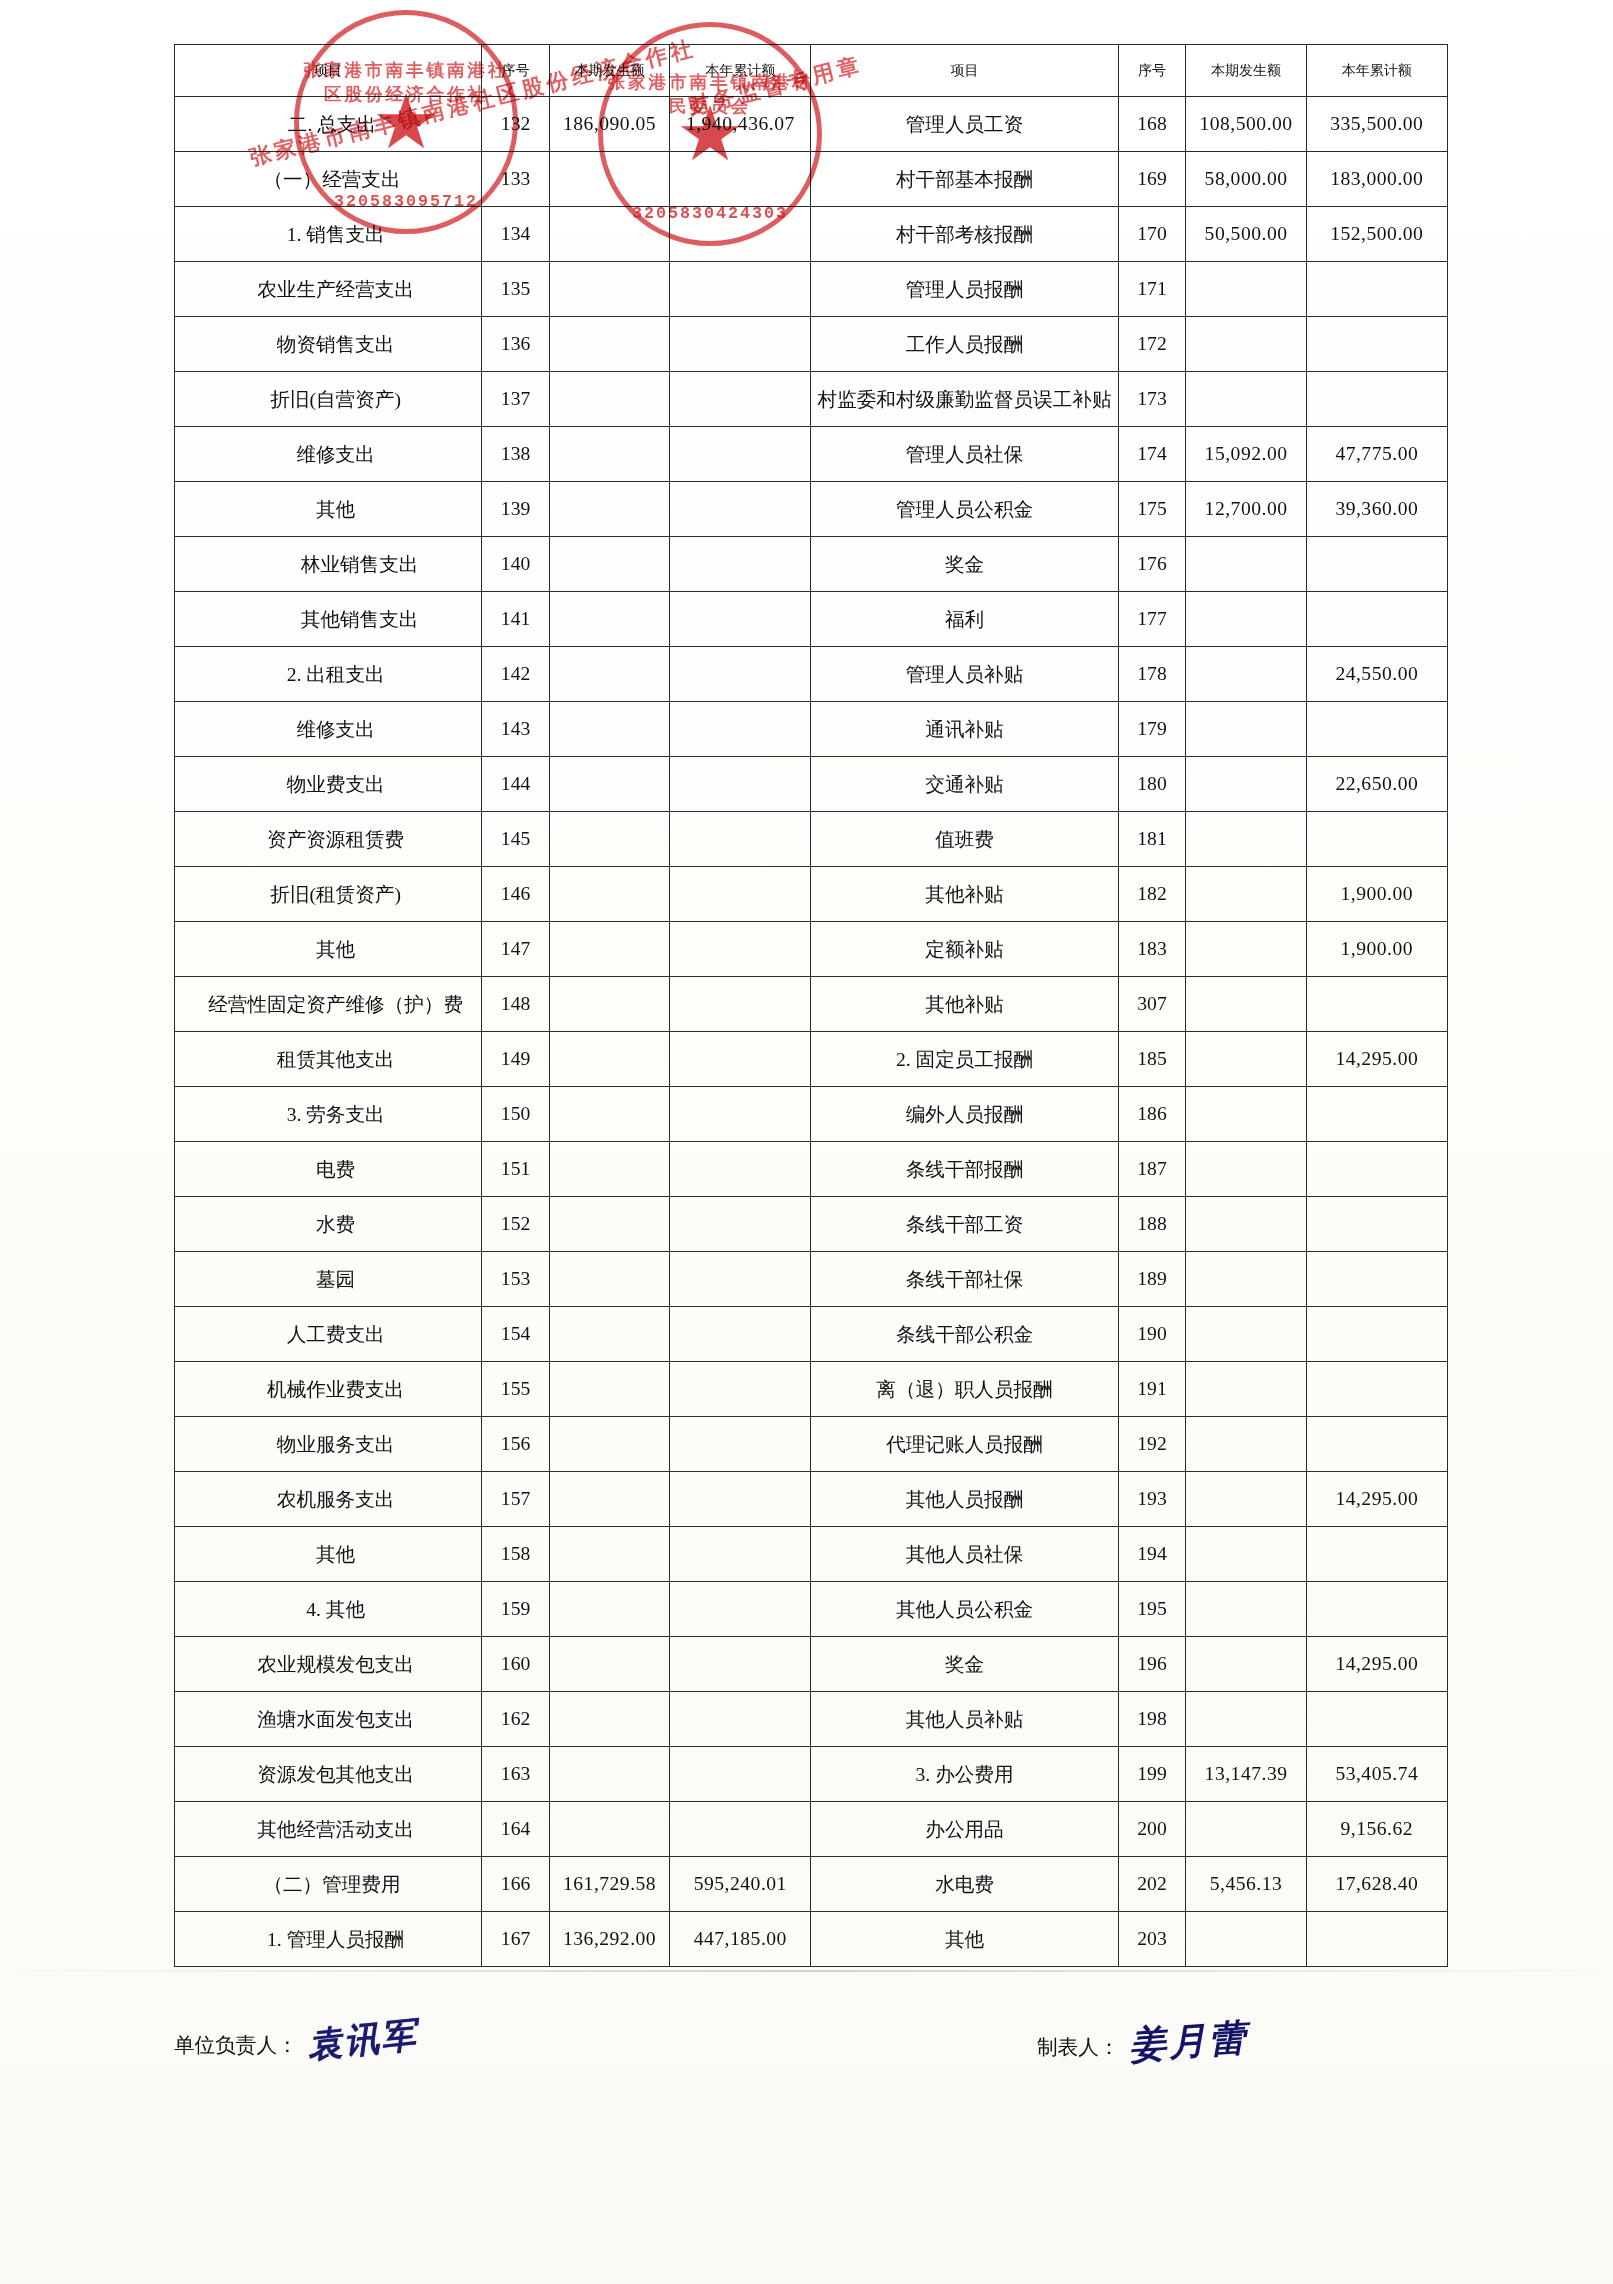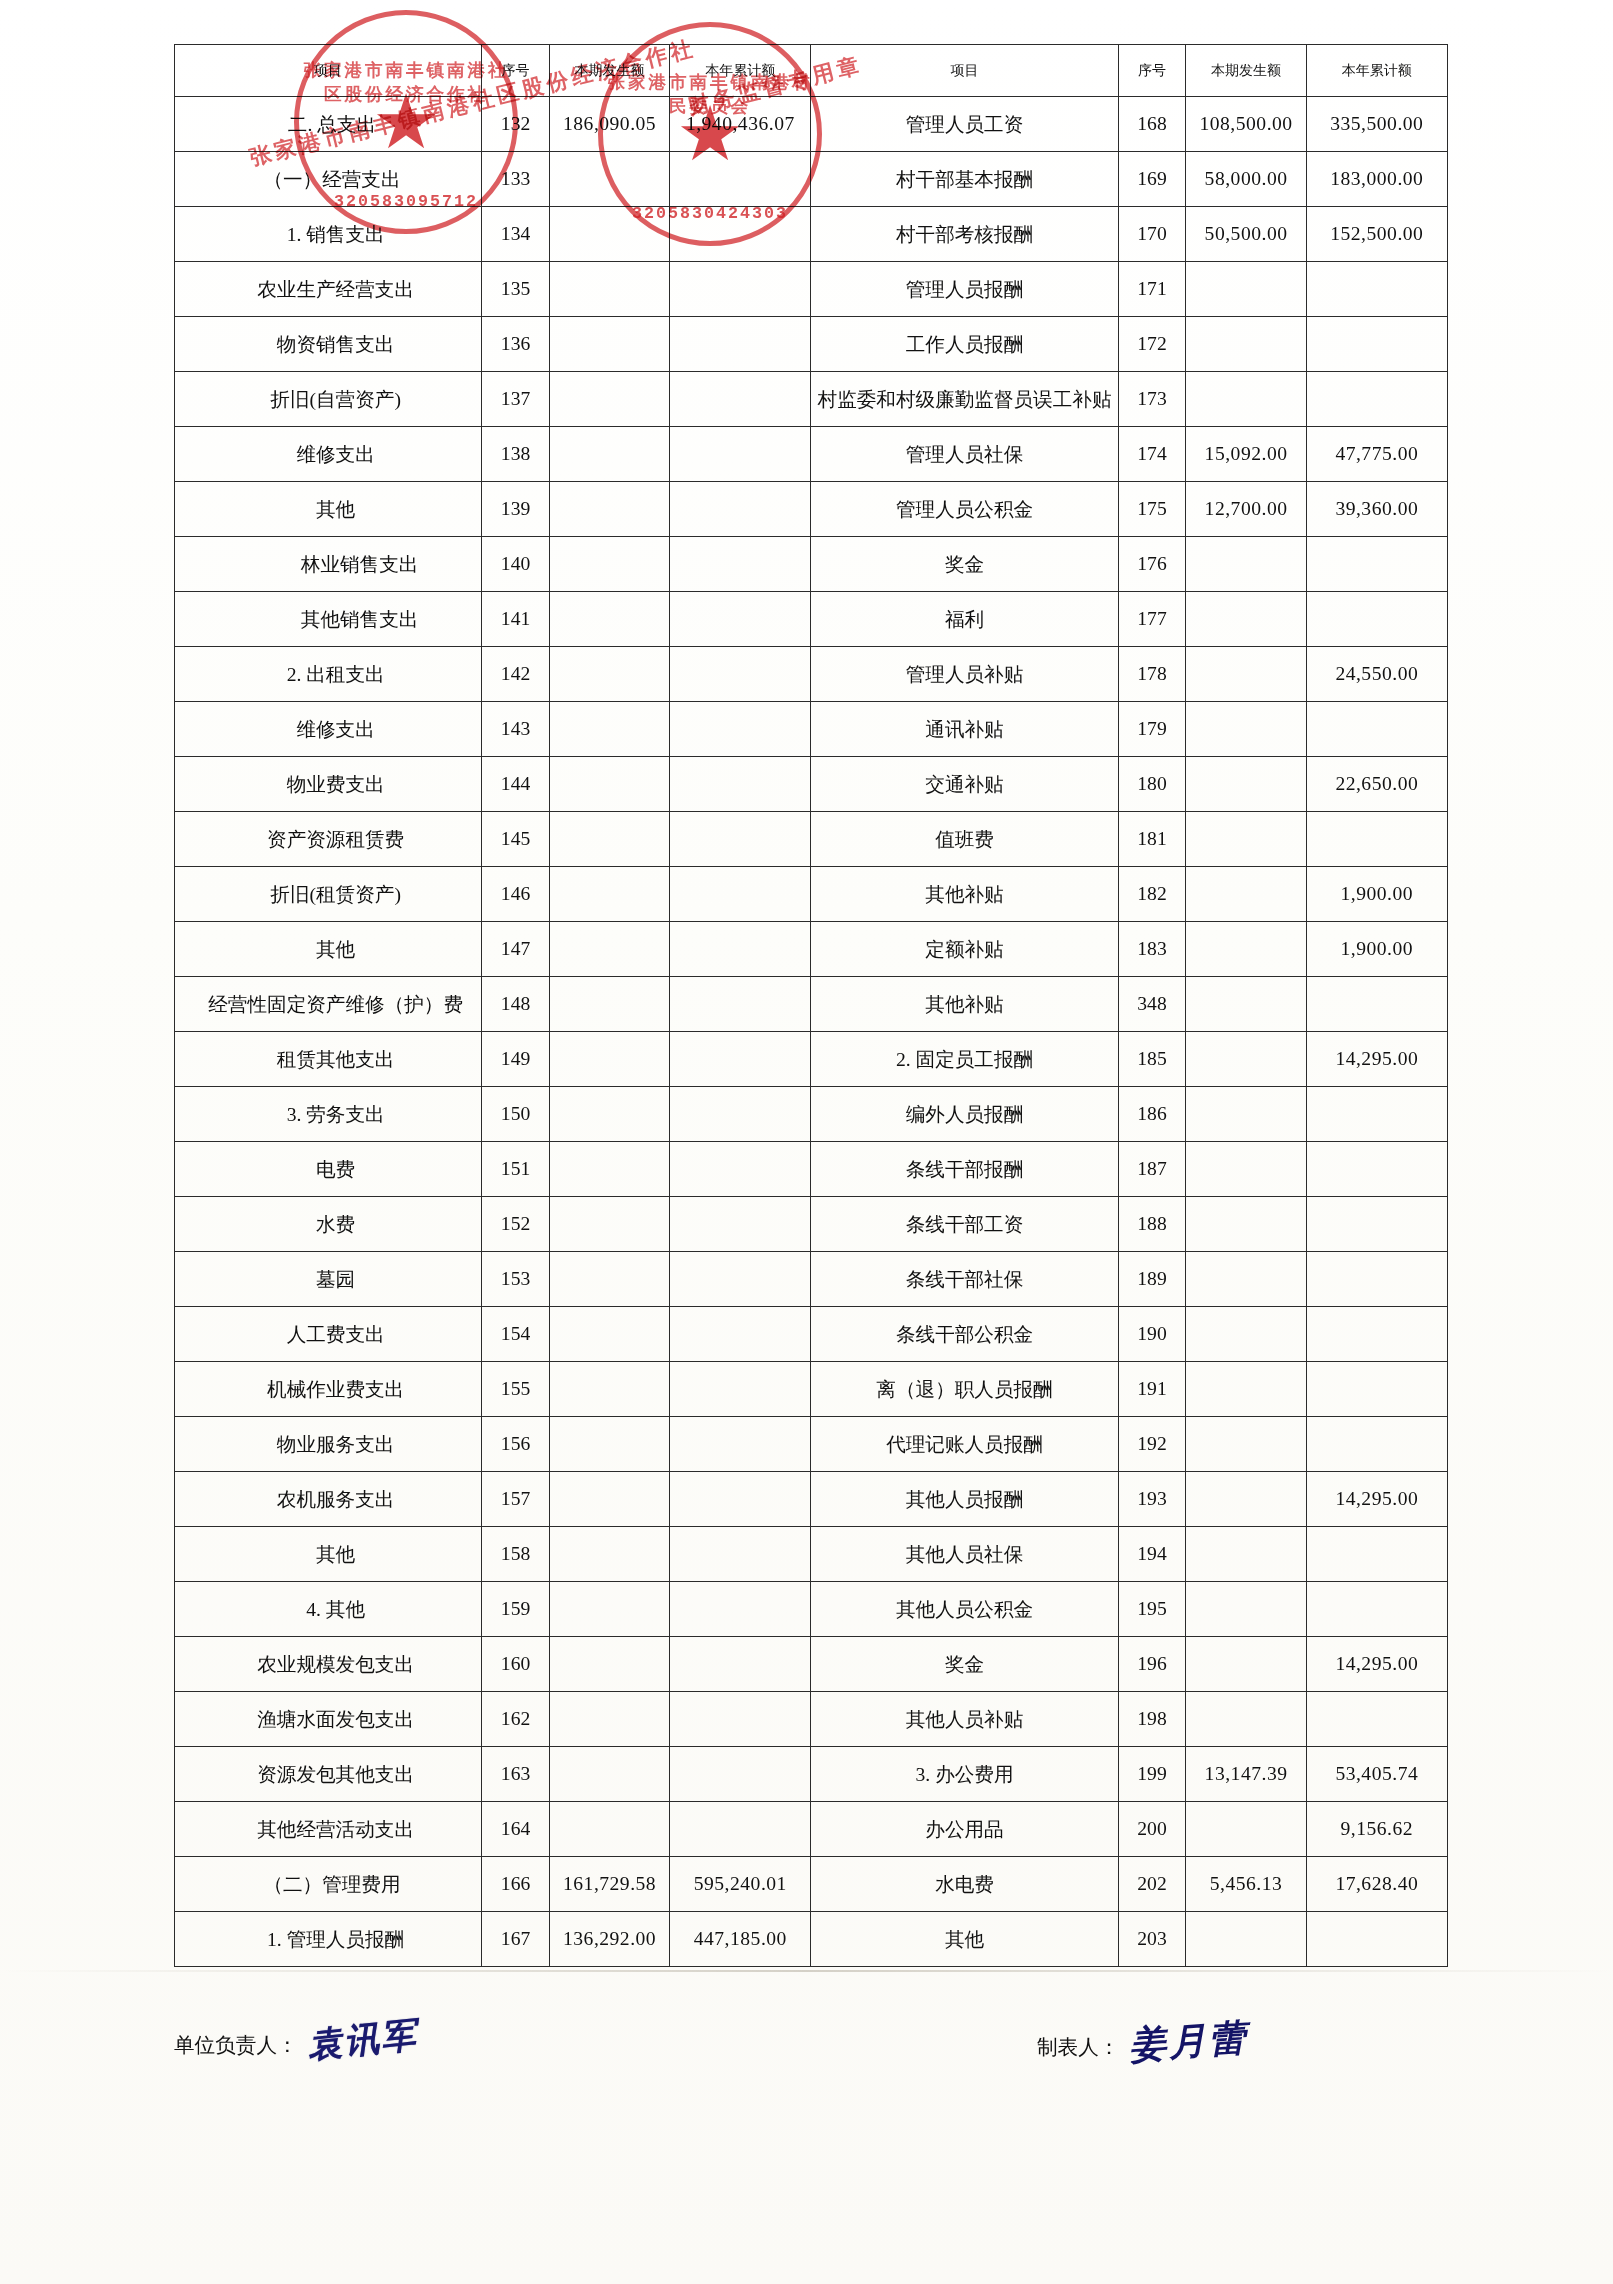--- a/index.html
+++ b/index.html
@@ -346,21 +346,21 @@
           <td class="seq">183</td>
           <td class="num"></td>
           <td class="num">1,900.00</td>
         </tr>
         <tr>
           <td class="item lv2 small2">经营性固定资产维修（护）费</td>
           <td class="seq">148</td>
           <td class="num"></td>
           <td class="num"></td>
           <td class="center">其他补贴</td>
-          <td class="seq">348</td>
+          <td class="seq">307</td>
           <td class="num"></td>
           <td class="num"></td>
         </tr>
         <tr>
           <td class="item lv2">租赁其他支出</td>
           <td class="seq">149</td>
           <td class="num"></td>
           <td class="num"></td>
           <td class="center">2. 固定员工报酬</td>
           <td class="seq">185</td>

